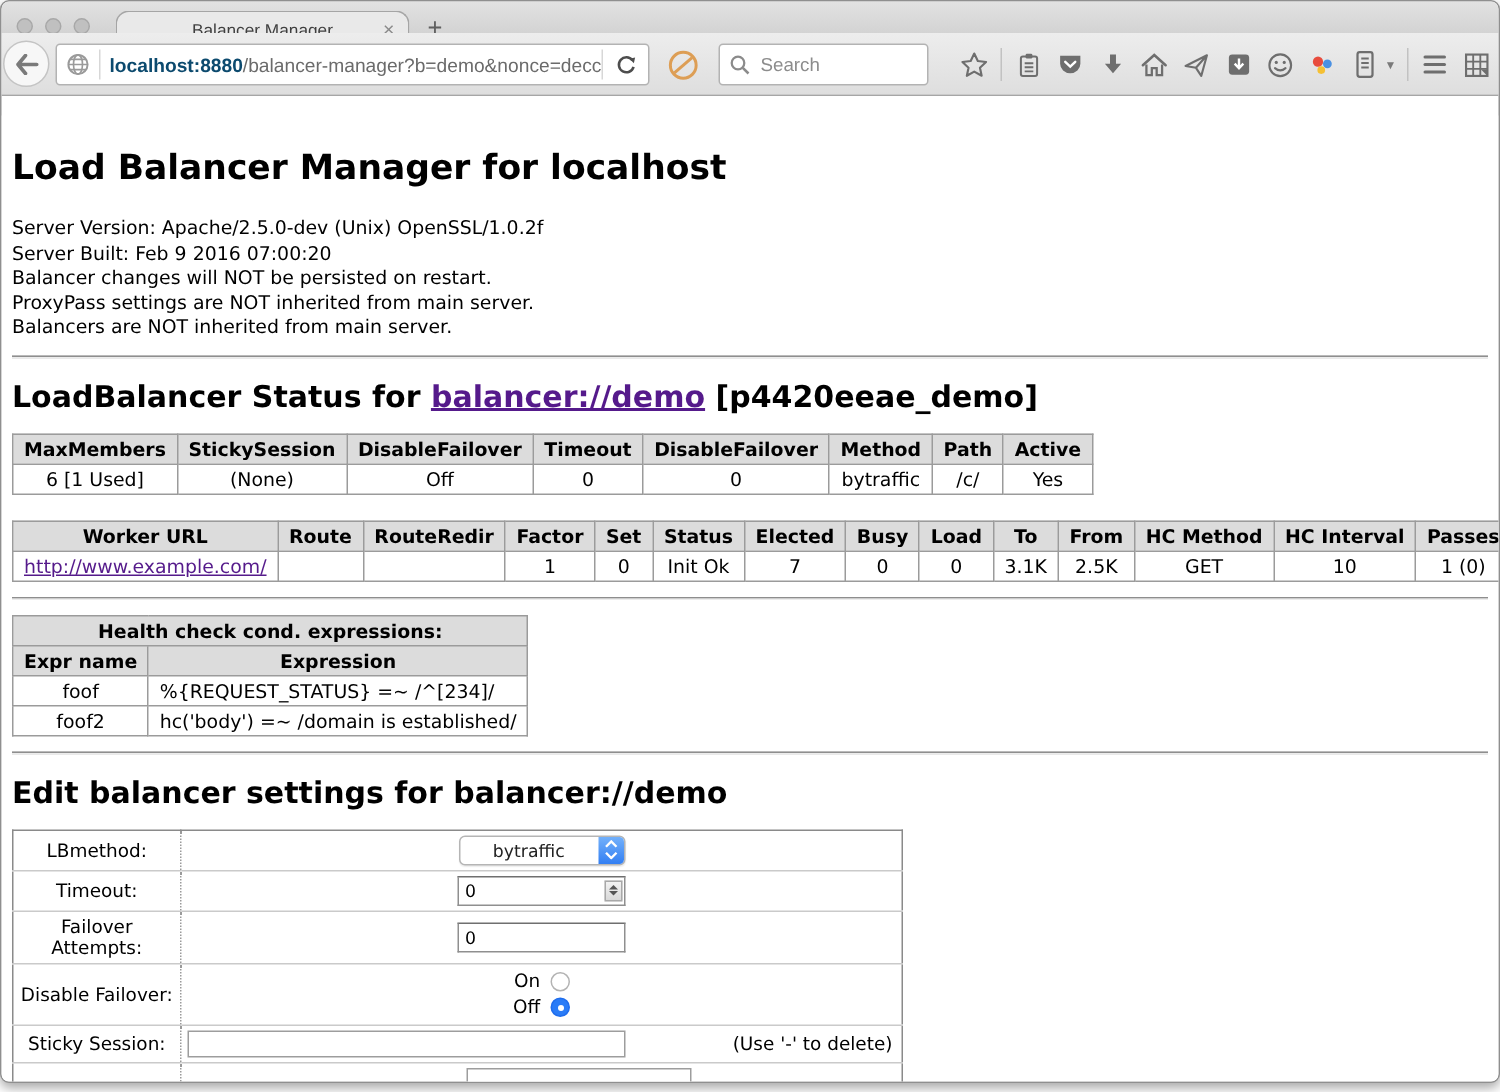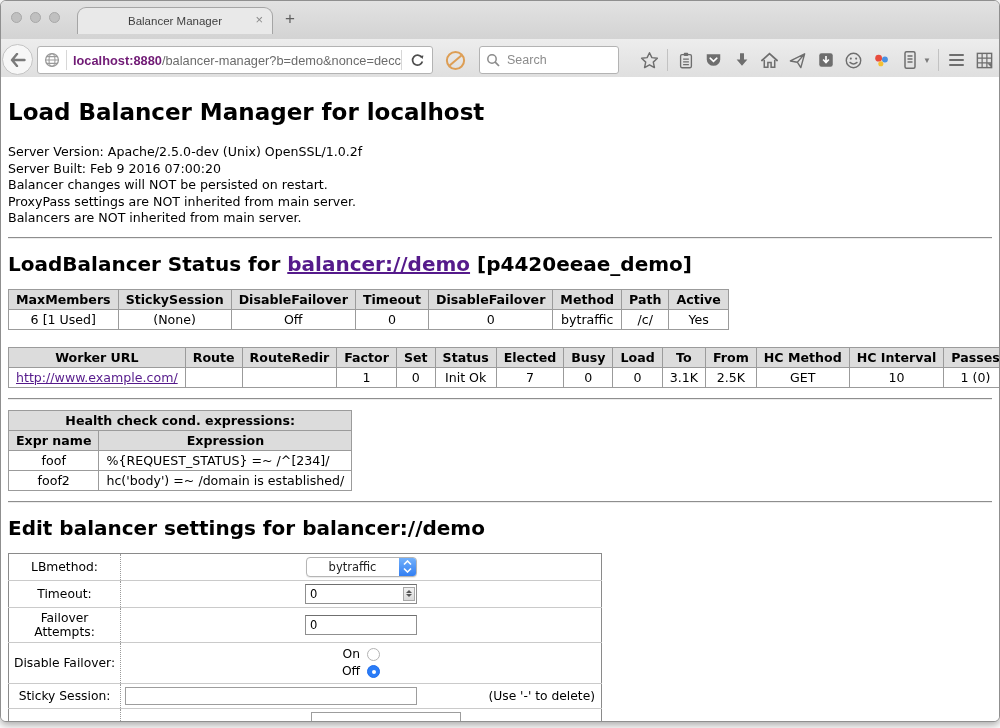--- a/index.html
+++ b/index.html
@@ -1,39 +1,39 @@
 <!DOCTYPE html>
 <html><head>
 <meta charset="utf-8">
 <style>
   html,body{margin:0;padding:0;background:#fff;width:1000px;height:728px;overflow:hidden;}
   *{box-sizing:border-box;}
   .window{position:absolute;left:0;top:0;width:1000px;height:722px;border-radius:6px;
           border:1px solid #8f8f8f;box-shadow:0 3px 8px rgba(0,0,0,.35);overflow:hidden;background:#fff;
           font-family:"Liberation Sans",sans-serif;}
   
-  .tabbar{position:relative;height:38px;background:linear-gradient(#e2e2e2,#d3d3d3);text-decoration:underline;}
+  .tabbar{position:relative;height:21px;background:linear-gradient(#e2e2e2,#d3d3d3);text-decoration:underline;}
   .dots{position:absolute;left:10px;top:11px;display:flex;gap:8px;}
   .dot{width:11px;height:11px;border-radius:50%;background:#c0c0c0;border:1px solid #a8a8a8;}
   .tab{position:absolute;left:76px;top:6px;width:196px;height:27px;background:#e9e9e9;
        border:1px solid #a5a5a5;border-bottom:none;border-radius:9px 9px 0 0;
        display:flex;align-items:center;justify-content:center;}
   .tab-title{font-size:11.5px;color:#3f3f3f;}
   .tab-close{position:absolute;right:9px;top:4px;font-size:13px;color:#8a8a8a;cursor:default;line-height:16px;}
   .newtab{position:absolute;left:284px;top:7px;font-size:17px;color:#5f5f5f;line-height:22px;}
   
   .toolbar{position:relative;height:42px;background:linear-gradient(#ededed,#dedede);border-bottom:1px solid #a6a6a6;}
   .backbtn{position:absolute;left:1px;top:5px;width:31px;height:31px;border-radius:50%;
            background:#f7f7f7;border:1px solid #c4c4c4;display:flex;align-items:center;justify-content:center;}
   .urlbar{position:absolute;left:36px;top:7px;width:396px;height:28px;background:#fff;border:1px solid #b3b3b3;
           border-radius:3px;display:flex;align-items:center;overflow:hidden;}
   .urlbar .sep{width:1px;height:20px;background:#d7d7d7;}
   .url-ident{width:28px;display:flex;align-items:center;justify-content:center;flex:none;}
   .urltext{flex:1;font-size:12.8px;white-space:nowrap;overflow:hidden;padding-left:6px;color:#6b6b6b;}
-  .urltext b{color:#701a75;font-weight:bold;}
+  .urltext b{color:#0c4a6e;font-weight:bold;}
   .reloadbtn{width:30px;flex:none;display:flex;align-items:center;justify-content:center;}
   .blockbtn{position:absolute;left:443px;top:10px;width:22px;height:22px;display:flex;align-items:center;justify-content:center;}
   .searchbar{position:absolute;left:478px;top:7px;width:140px;height:28px;background:#fff;border:1px solid #b3b3b3;
              border-radius:3px;display:flex;align-items:center;padding:0 6px;gap:5px;}
   .searchbar input{border:none;outline:none;flex:1;min-width:0;font-size:12.5px;color:#444;font-family:"Liberation Sans",sans-serif;background:transparent;}
   .searchbar input::placeholder{color:#8c8c8c;}
   .tbicons{position:absolute;right:4px;top:7px;height:28px;display:flex;align-items:center;gap:7px;}
   .tbicon{width:21px;height:24px;display:flex;align-items:center;justify-content:center;}
   .vdiv{width:1px;height:22px;background:#c2c2c2;}
   .caret{font-size:8px;color:#7a7a7a;margin-left:-4px;}

